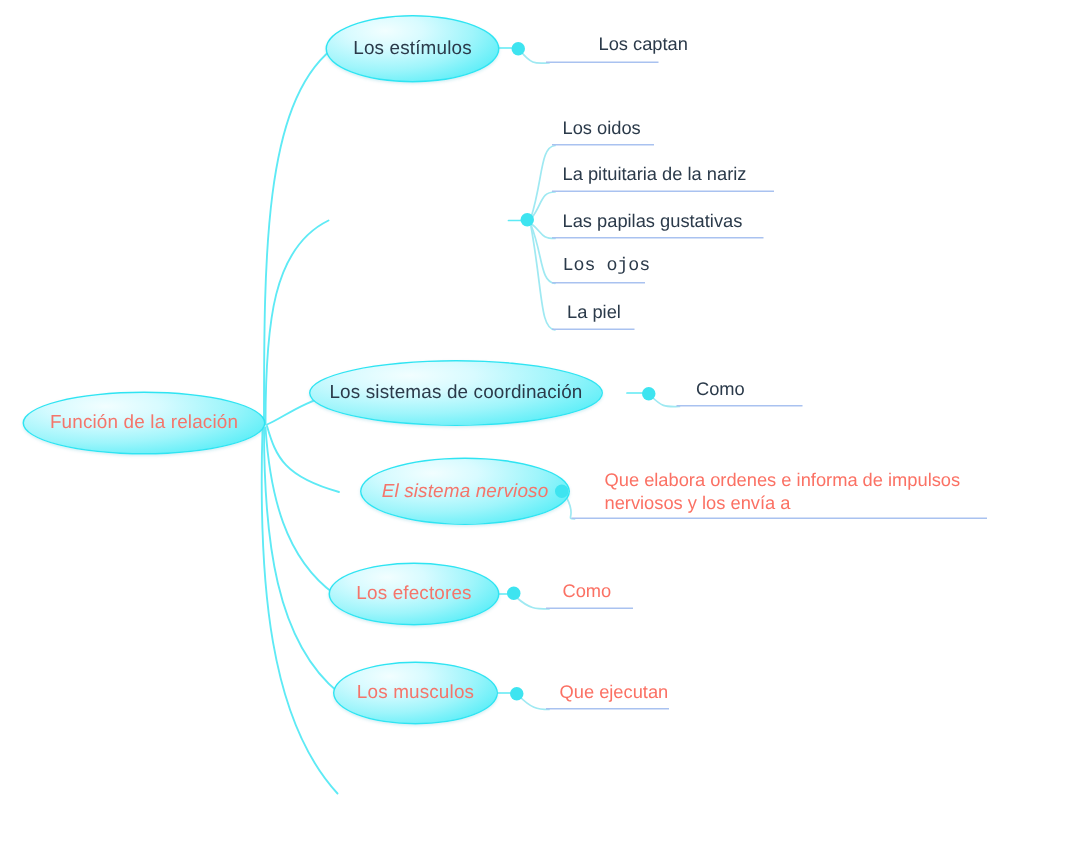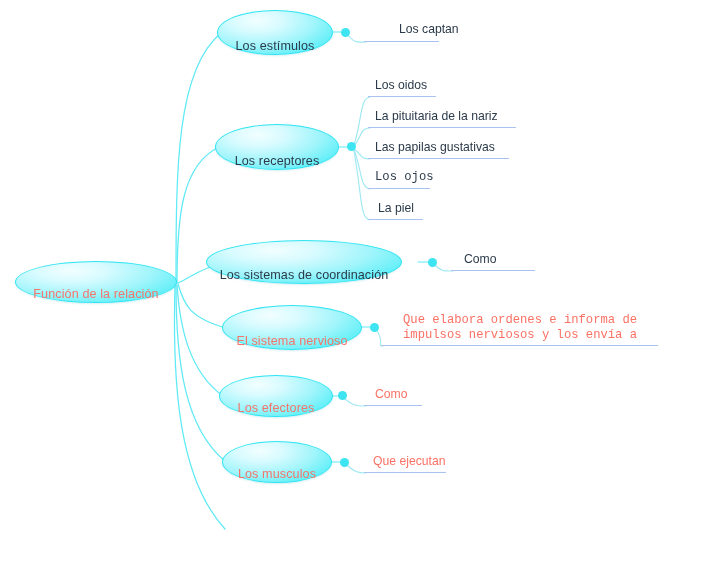--- a/index.html
+++ b/index.html
@@ -7,41 +7,41 @@
     width:723px;height:574px;
     background:#ffffff;
     font-family:"Liberation Sans", sans-serif;
     overflow:hidden;
     position:relative;
   }
   #stage{position:absolute;left:0;top:0;width:723px;height:574px;}
   svg.layer{position:absolute;left:0;top:0;width:723px;height:574px;overflow:visible;}
   .node{
     position:absolute;
-    display:flex;align-items:flex-end;justify-content:center;
+    display:flex;align-items:center;justify-content:center;
     border-radius:50%;
     box-sizing:border-box;
     text-align:center;
     line-height:1.1;
     white-space:nowrap;
     background:radial-gradient(ellipse at 34% 22%, #f2feff 0%, #d8fbff 24%, #9ff5fb 55%, #62eff8 80%, #4be9f4 100%);
     border:1.6px solid #2fe4f2;
     box-shadow:0 1px 2px rgba(120,200,215,0.30);
   }
   .node-label{font-size:12.6px;letter-spacing:.1px;}
   .txt-dark{color:#2b3a4a;}
   .txt-red{color:#f4756b;}
   .leaf{
     position:absolute;
     font-size:12.2px;
     line-height:1.22;
     white-space:nowrap;
     padding-bottom:1px;
   }
-  .leaf.wrap{white-space:normal;font-family:Liberation Mono, monospace;}
+  .leaf.wrap{white-space:normal;}
   .leaf-dark{color:#2b3a4a;}
   .leaf-red{color:#fb7164;}
   .uline{
     position:absolute;
     height:1.4px;
     background:#a9c2f0;
   }
   .dot{
     position:absolute;
     width:9px;height:9px;
@@ -94,23 +94,20 @@
     <span class="node-label txt-red">Función de la relación</span>
   </div>
 
   <div class="node" style="left:217px;top:10px;width:116px;height:45px;">
     <span class="node-label txt-dark">Los estímulos</span>
   </div>
   <div class="dot" style="left:341px;top:28px;"></div>
   <div class="leaf leaf-dark" style="left:371px;top:22px;margin-left:28px;">Los captan</div>
   <div class="uline" style="left:364px;top:41px;width:75px;"></div>
 
-  <div class="node" style="left:215px;top:124px;width:124px;height:46px;">
-    <span class="node-label txt-dark">Los receptores</span>
-  </div>
   <div class="dot" style="left:347px;top:142px;"></div>
 
   <div class="leaf leaf-dark" style="left:375px;top:78px;">Los oidos</div>
   <div class="uline" style="left:368px;top:96px;width:68px;"></div>
 
   <div class="leaf leaf-dark" style="left:375px;top:109px;">La pituitaria de la nariz</div>
   <div class="uline" style="left:368px;top:127px;width:148px;"></div>
 
   <div class="leaf leaf-dark" style="left:375px;top:140px;text-align:center;">Las papilas gustativas</div>
   <div class="uline" style="left:368px;top:158px;width:141px;"></div>
@@ -121,21 +118,21 @@
   <div class="leaf leaf-dark" style="left:378px;top:201px;">La piel</div>
   <div class="uline" style="left:368px;top:219px;width:55px;"></div>
 
   <div class="node" style="left:206px;top:240px;width:196px;height:44px;">
     <span class="node-label txt-dark">Los sistemas de coordinación</span>
   </div>
   <div class="dot" style="left:428px;top:258px;"></div>
   <div class="leaf leaf-dark" style="left:464px;top:252px;">Como</div>
   <div class="uline" style="left:451px;top:270px;width:84px;"></div>
 
-  <div class="node" style="left:222px;top:305px;width:140px;height:45px;">
+  <div class="node" style="left:240px;top:305px;width:140px;height:45px;font-style:italic;">
     <span class="node-label txt-red">El sistema nervioso</span>
   </div>
   <div class="dot" style="left:370px;top:323px;"></div>
   <div class="leaf leaf-red wrap" style="left:403px;top:313px;width:250px;">Que elabora ordenes e informa de impulsos nerviosos y los envía a</div>
   <div class="uline" style="left:381px;top:345px;width:277px;"></div>
 
   <div class="node" style="left:219px;top:375px;width:114px;height:42px;">
     <span class="node-label txt-red">Los efectores</span>
   </div>
   <div class="dot" style="left:338px;top:391px;"></div>

